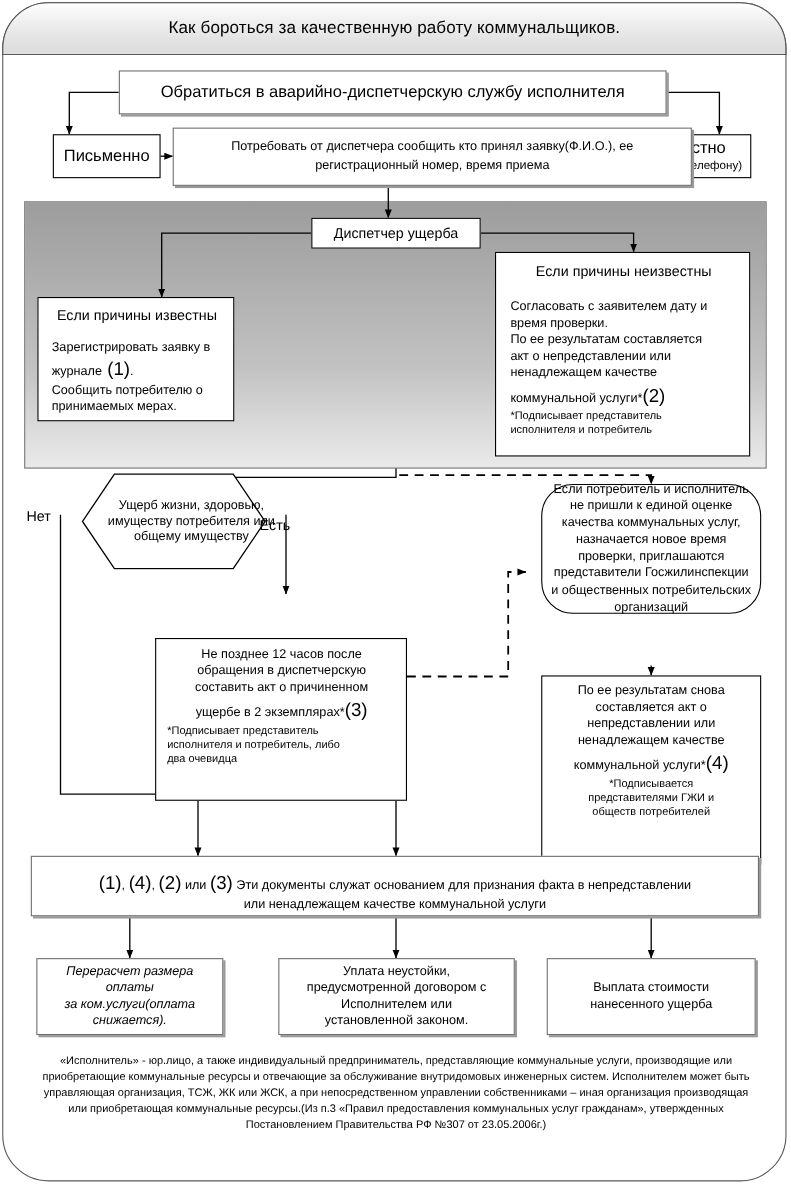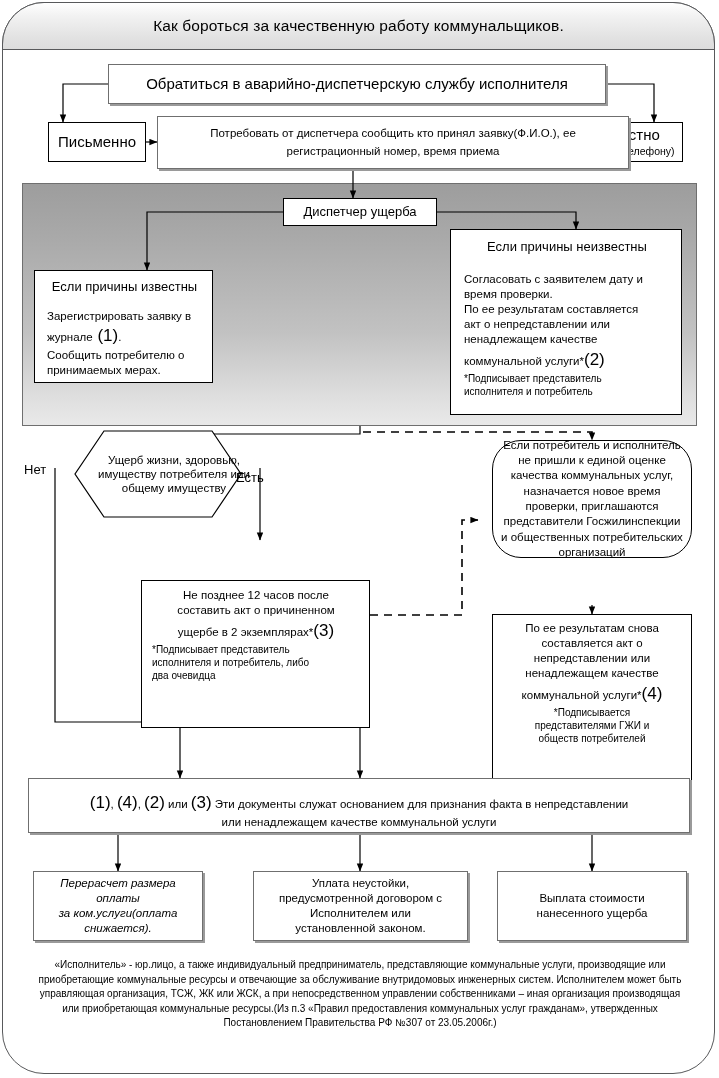--- a/index.html
+++ b/index.html
@@ -226,20 +226,21 @@
     </svg>
     <div class="hextext">Ущерб жизни, здоровью, имуществу потребителя или общему имуществу</div>
   </div>
 
   <div class="flabel" style="left:24px;top:462px;">Нет</div>
   <div class="flabel" style="left:236px;top:470px;">Есть</div>
 
   <div class="box" style="left:141px;top:540px;width:229px;height:148px;align-items:flex-start;margin-top:40px;">
     <div class="inner" style="padding:5px 5px 0 6px;">
       <div class="lead" style="text-align:center;">Не позднее 12 часов после</div>
+      <div class="lead" style="text-align:center;">обращения в диспетчерскую</div>
       <div class="lead" style="text-align:center;">составить акт о причиненном</div>
       <div class="lead" style="text-align:center;line-height:1.5;">
         <span>ущербе в 2 экземплярах*</span><span class="num">(3)</span>
       </div>
       <div class="xsm left">*Подписывает представитель</div>
       <div class="xsm left">исполнителя и потребитель, либо</div>
       <div class="xsm left">два очевидца</div>
     </div>
   </div>
 

